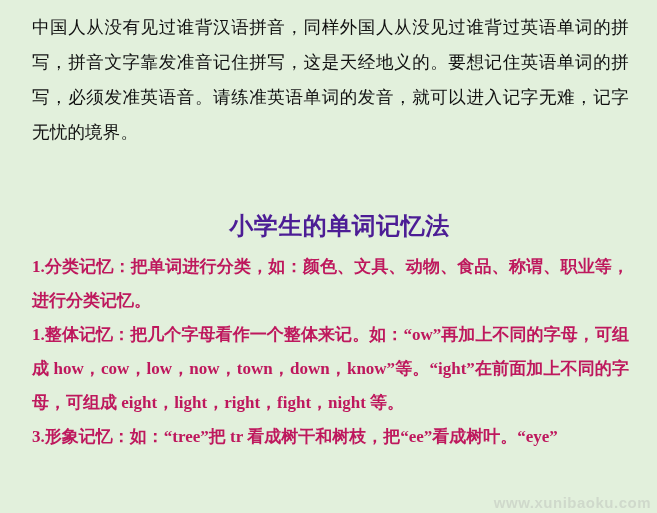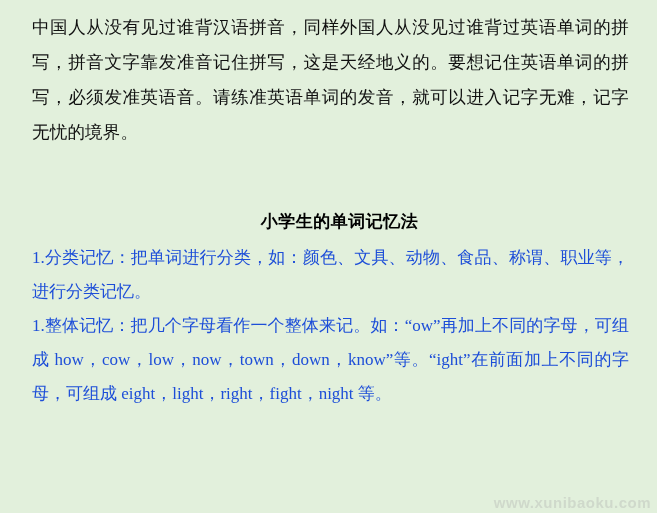--- a/index.html
+++ b/index.html
@@ -26,35 +26,35 @@
     line-height: 35px;
     color: #101010;
     text-align: justify;
     margin: 0 0 8px 0;
     letter-spacing: 0.2px;
   }
   .spacer {
     height: 52px;
   }
   .heading {
-    color: #000000;
-    font-size: 17px;
+    color: #4c1d95;
+    font-size: 24px;
     font-weight: bold;
     text-align: center;
     margin: 0 0 8px 0;
     letter-spacing: 0.5px;
     padding-left: 18px;
   }
   .item {
     font-size: 17px;
     line-height: 34px;
-    color: #1d4ed8;
+    color: #be185d;
     text-align: justify;
     margin: 0;
-    font-weight: normal;
+    font-weight: bold;
   }
   .watermark {
     position: absolute;
     right: 6px;
     bottom: 2px;
     font-family: "Liberation Sans", sans-serif;
     font-size: 15px;
     color: #cfd8cb;
     letter-spacing: 0.5px;
     font-weight: bold;
@@ -68,15 +68,16 @@
 <div class="page">
 
   <p class="para">中国人从没有见过谁背汉语拼音，同样外国人从没见过谁背过英语单词的拼写，拼音文字靠发准音记住拼写，这是天经地义的。要想记住英语单词的拼写，必须发准英语音。请练准英语单词的发音，就可以进入记字无难，记字无忧的境界。</p>
 
   <div class="spacer"></div>
 
   <h2 class="heading">小学生的单词记忆法</h2>
 
   <p class="item">1.分类记忆：把单词进行分类，如：颜色、文具、动物、食品、称谓、职业等，进行分类记忆。</p>
   <p class="item">1.整体记忆：把几个字母看作一个整体来记。如：“ow”再加上不同的字母，可组成 how，cow，low，now，town，down，know”等。“ight”在前面加上不同的字母，可组成 eight，light，right，fight，night 等。</p>
+  <p class="item">3.形象记忆：如：“tree”把 tr 看成树干和树枝，把“ee”看成树叶。“eye”</p>
 
   <div class="watermark">www.xunibaoku.com</div>
 </div>
 
 </body></html>

